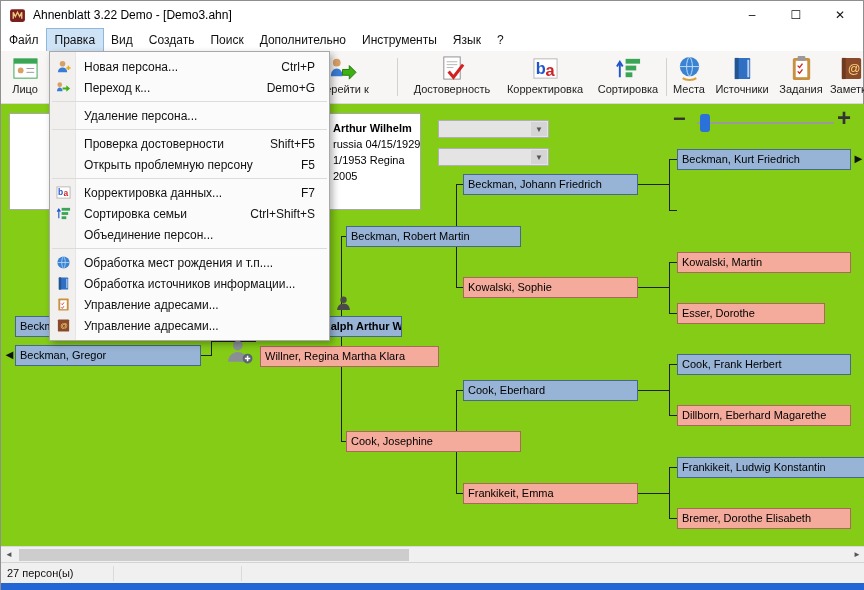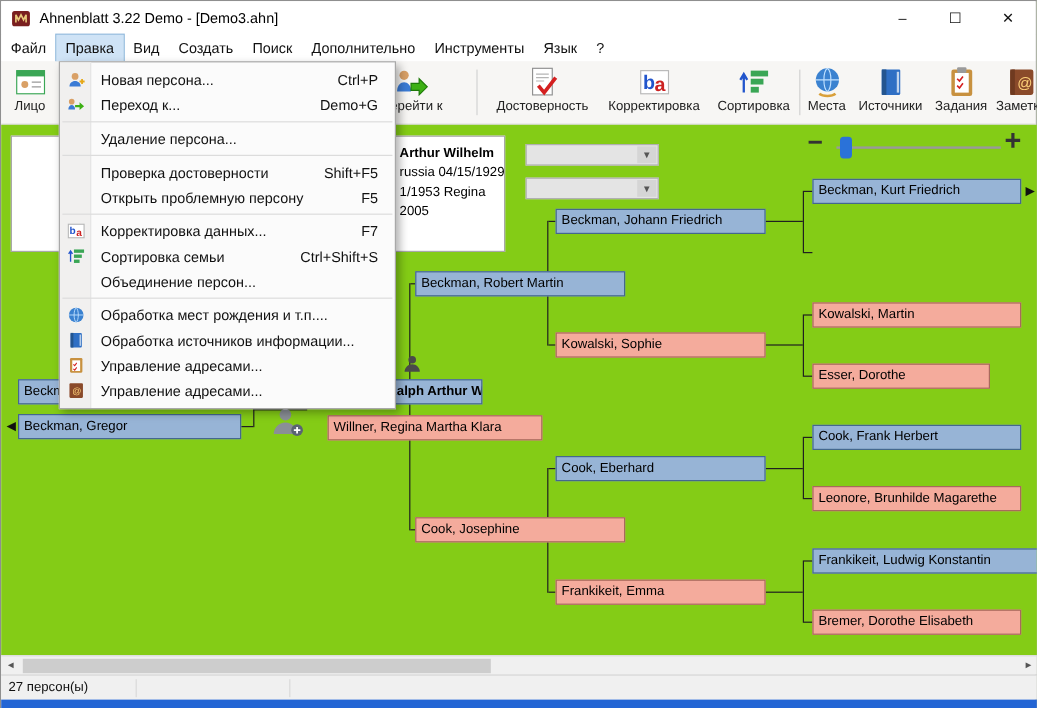--- a/index.html
+++ b/index.html
@@ -213,32 +213,32 @@
     </div>
 
     <div class="zoom-glyph" style="left:672px;top:2px;font-size:22px;">−</div>
     <div class="zoom-track"></div>
     <div class="zoom-handle"></div>
     <div class="zoom-glyph" style="left:836px;top:0;font-size:24px;">+</div>
 
     <div class="pbox m" style="left:14px;top:212px;width:186px;">Beckman,</div>
     <div class="pbox m" style="left:14px;top:241px;width:186px;">Beckman, Gregor</div>
     <div class="pbox m center" style="left:255px;top:212px;width:146px;">Beckmann, Ralph Arthur W.</div>
-    <div class="pbox f" style="left:272px;top:242px;width:179px;">Willner, Regina Martha Klara</div>
+    <div class="pbox f" style="left:259px;top:242px;width:179px;">Willner, Regina Martha Klara</div>
     <div class="pbox m" style="left:345px;top:122px;width:175px;">Beckman, Robert Martin</div>
     <div class="pbox f" style="left:345px;top:327px;width:175px;">Cook, Josephine</div>
     <div class="pbox m" style="left:462px;top:70px;width:175px;">Beckman, Johann Friedrich</div>
     <div class="pbox f" style="left:462px;top:173px;width:175px;">Kowalski, Sophie</div>
     <div class="pbox m" style="left:462px;top:276px;width:175px;">Cook, Eberhard</div>
     <div class="pbox f" style="left:462px;top:379px;width:175px;">Frankikeit, Emma</div>
     <div class="pbox m" style="left:676px;top:45px;width:174px;">Beckman, Kurt Friedrich</div>
     <div class="pbox f" style="left:676px;top:148px;width:174px;">Kowalski, Martin</div>
     <div class="pbox f" style="left:676px;top:199px;width:148px;">Esser, Dorothe</div>
     <div class="pbox m" style="left:676px;top:250px;width:174px;">Cook, Frank Herbert</div>
-    <div class="pbox f" style="left:676px;top:301px;width:174px;">Leonore, Brunhilde Magarethe</div>
+    <div class="pbox f" style="left:676px;top:301px;width:174px;">Dillborn, Eberhard Magarethe</div>
     <div class="pbox m" style="left:676px;top:353px;width:196px;">Frankikeit, Ludwig Konstantin</div>
     <div class="pbox f" style="left:676px;top:404px;width:174px;">Bremer, Dorothe Elisabeth</div>
 
     <div class="nav-arrow" style="left:2px;top:244px;">◄</div>
     <div class="nav-arrow" style="left:851px;top:48px;">►</div>
 
     <svg style="position:absolute;left:226px;top:235px;width:26px;height:26px;" viewBox="0 0 24 24">
         <circle cx="10" cy="6" r="4.5" fill="#8a8f96"></circle>
         <path d="M1 21c0-5 4-9 9-9s9 4 9 9z" fill="#8a8f96"></path>
         <circle cx="19" cy="18" r="4.5" fill="#5a6472"></circle>

